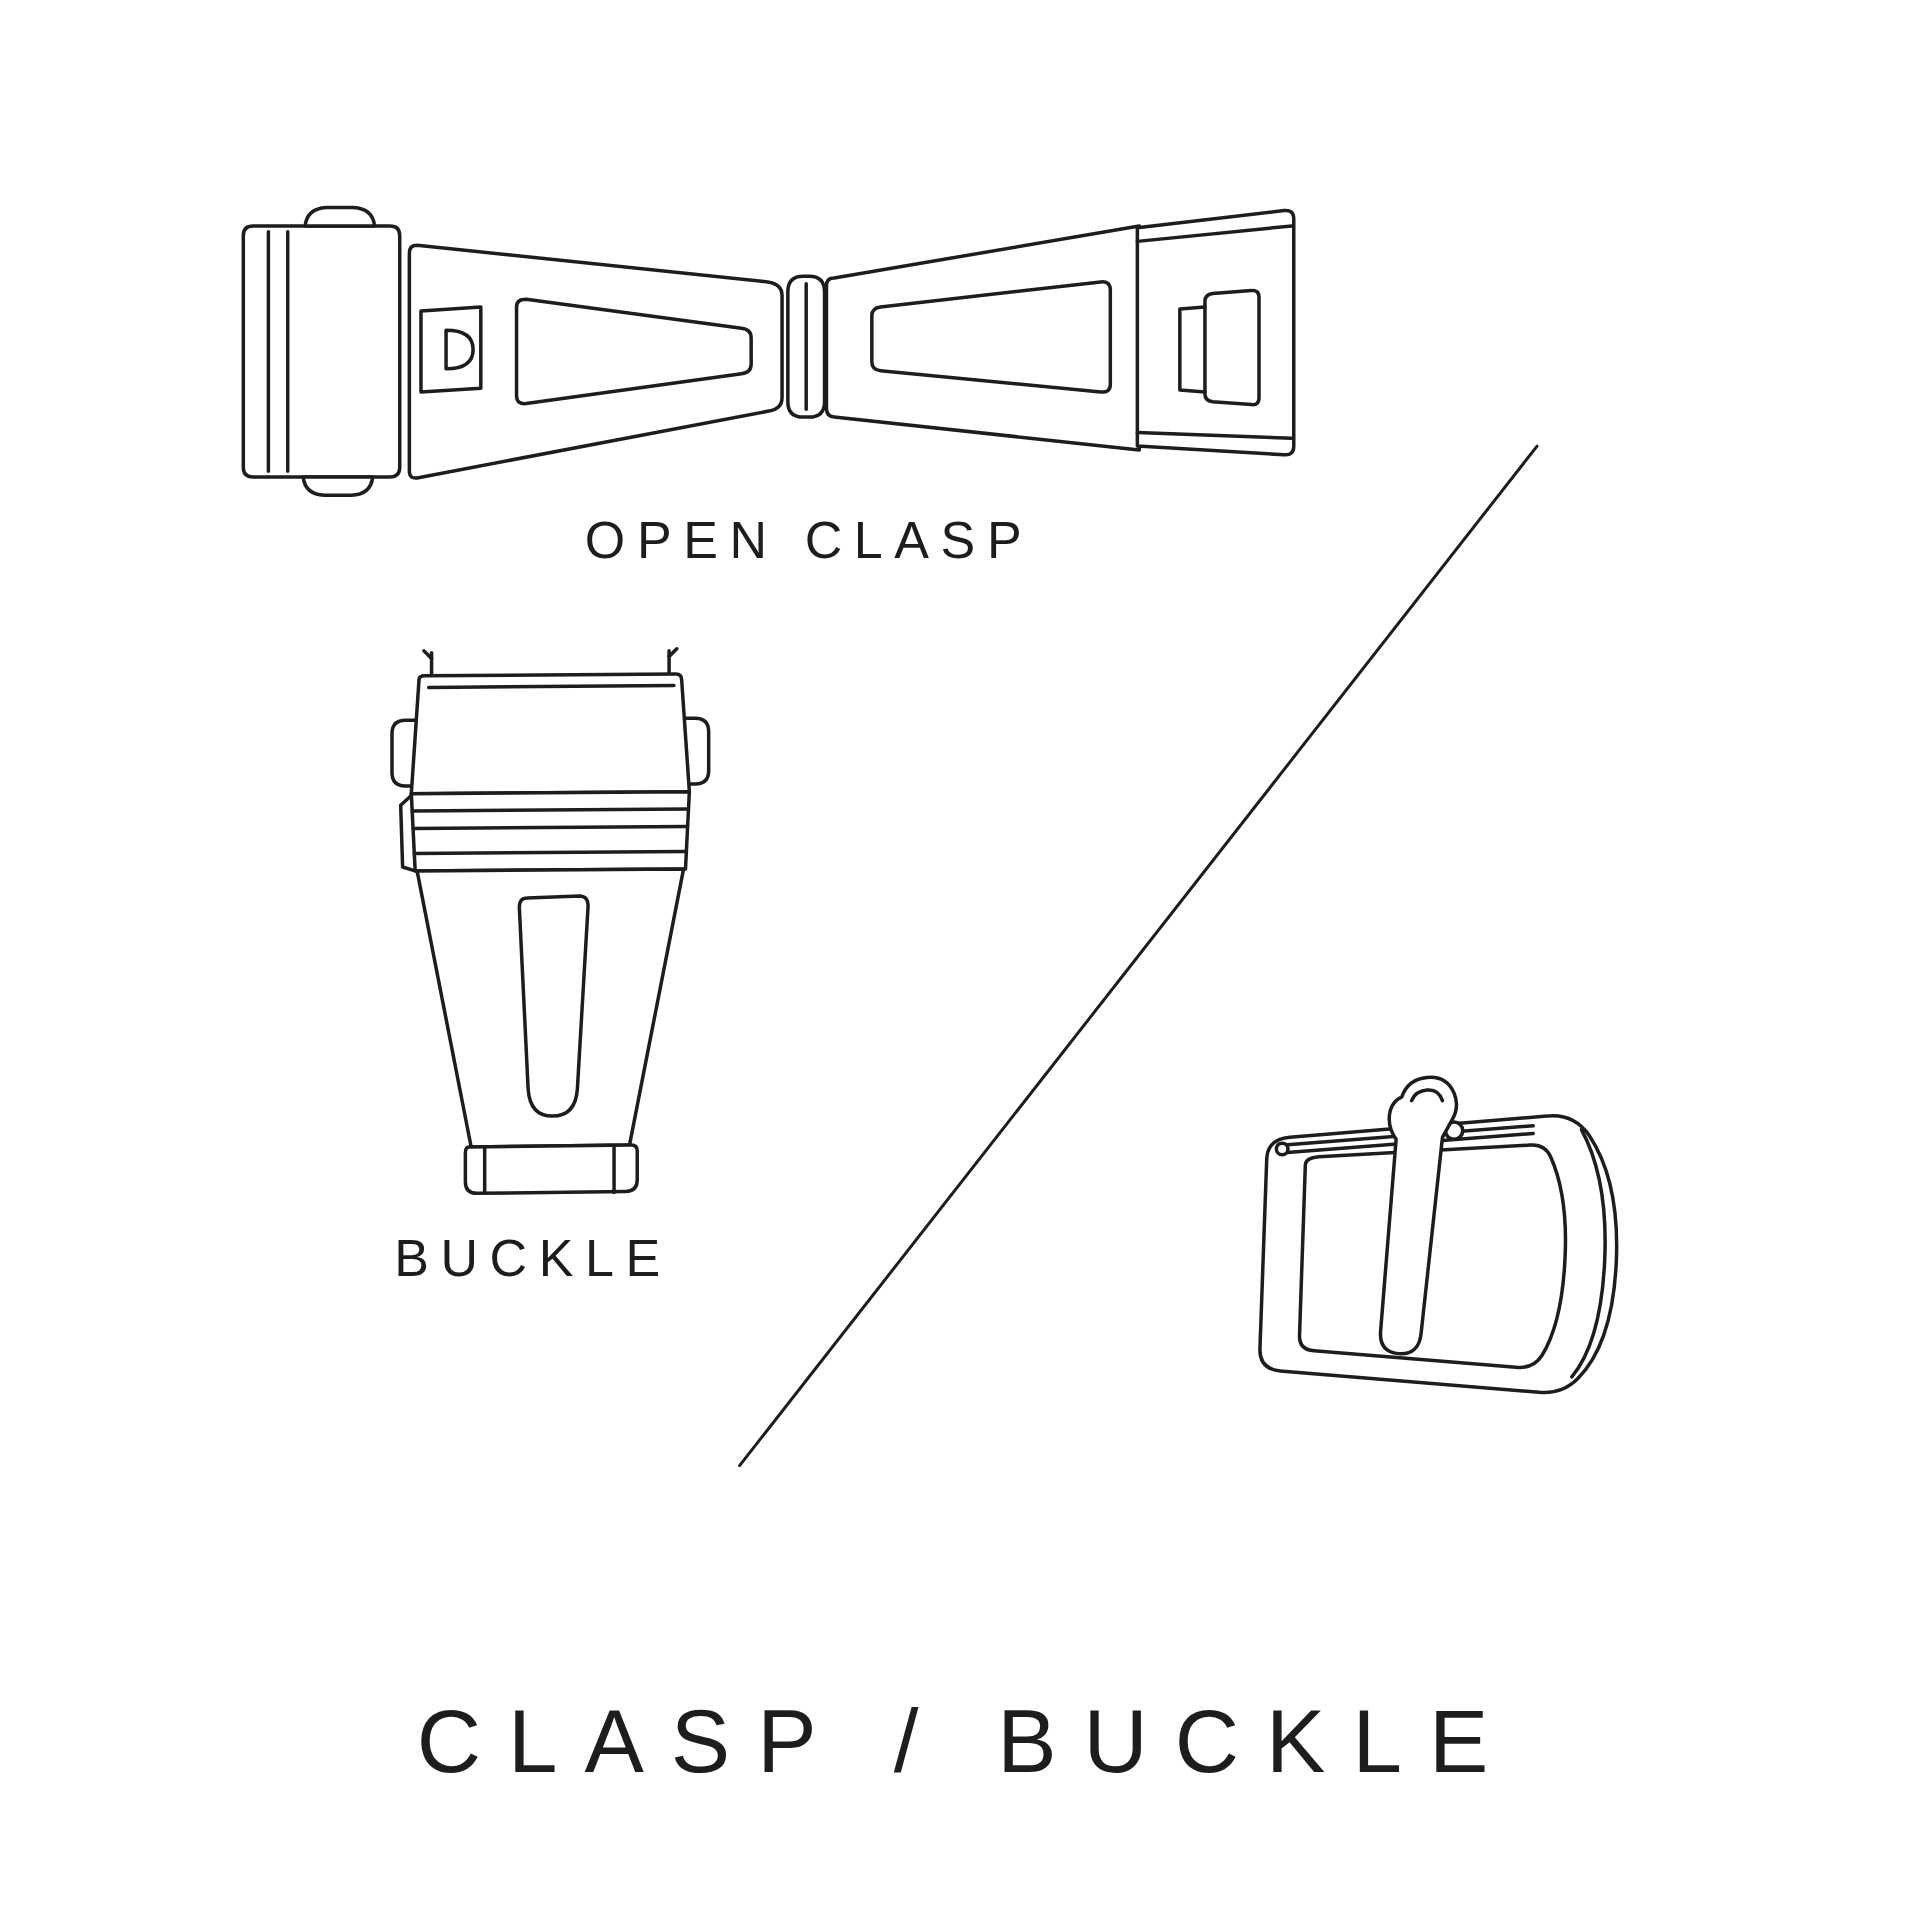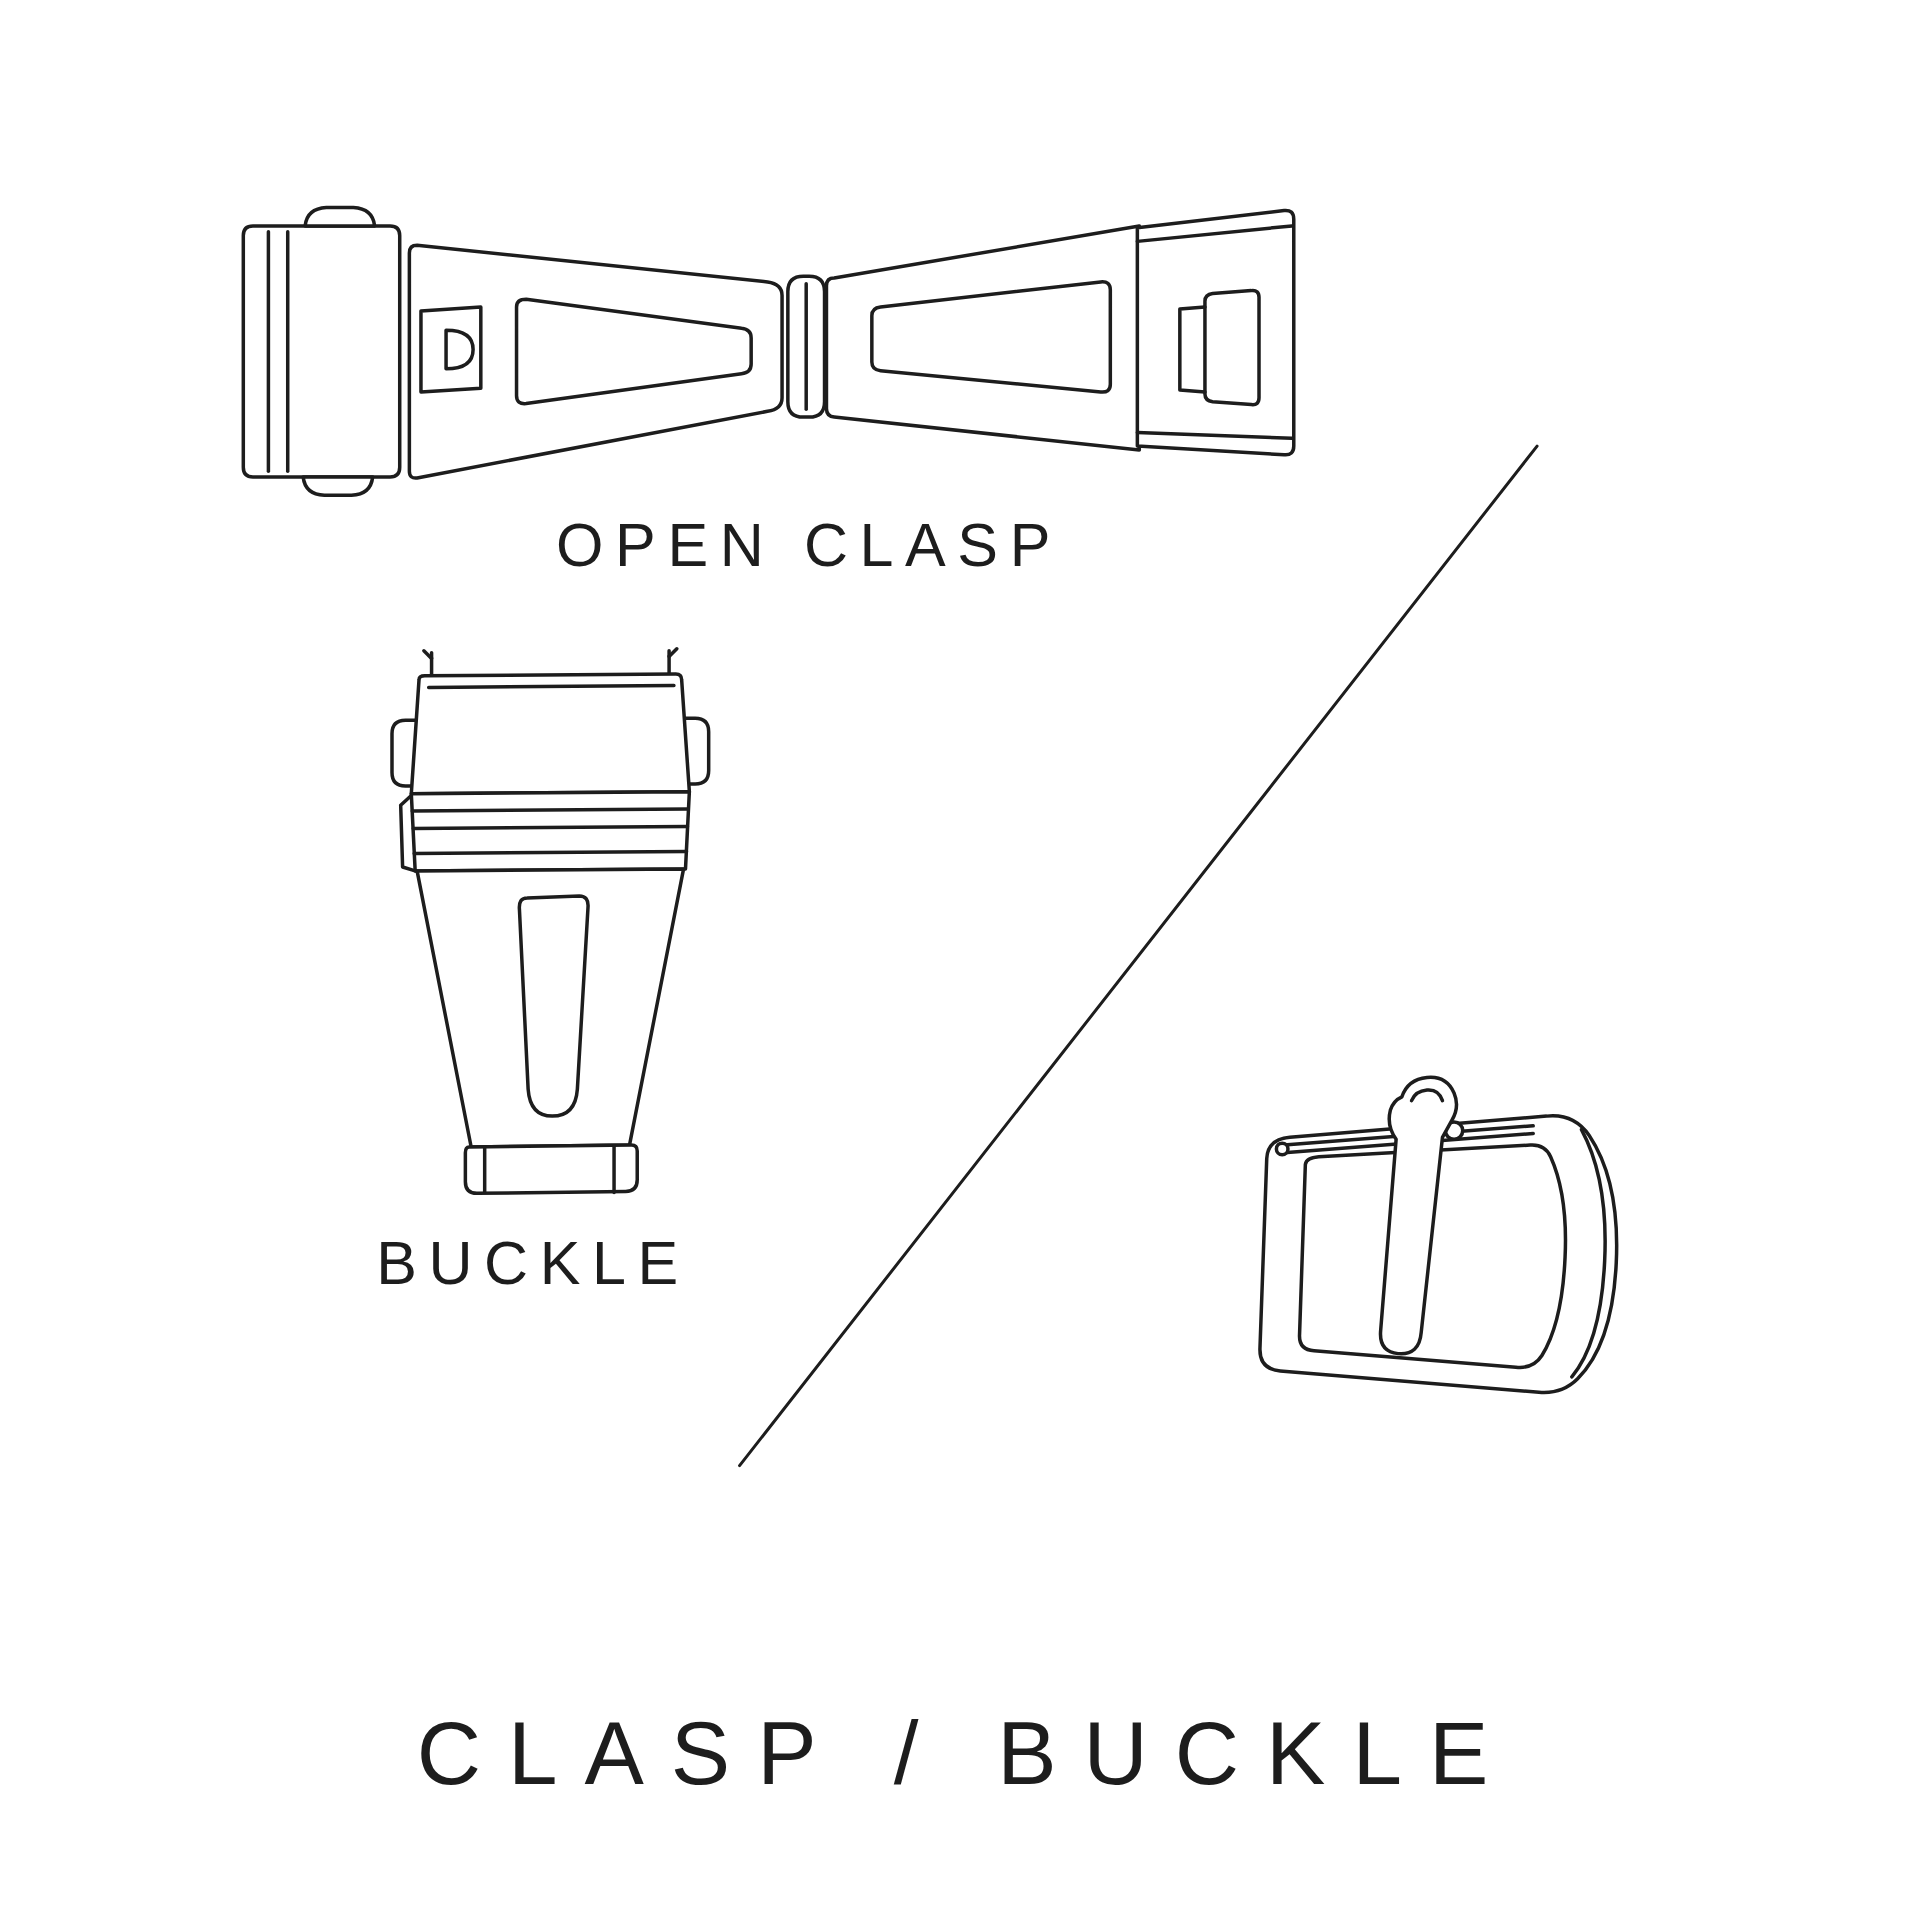--- a/index.html
+++ b/index.html
@@ -21,21 +21,21 @@
     top: 0;
   }
   .label {
     position: absolute;
     transform: translateX(-50%);
     color: #1d1d1d;
     font-weight: 400;
     white-space: nowrap;
   }
   .label-small {
-    font-size: 61px;
+    font-size: 52px;
     letter-spacing: 11.6px;
   }
   .label-title {
     font-size: 89px;
     letter-spacing: 27px;
   }
   path, line, circle {
     vector-effect: non-scaling-stroke;
   }
 </style>
@@ -124,16 +124,16 @@
 
       <path fill="#ffffff" d="M 1452 1136 Q 1458 1118 1478 1116 Q 1498 1114 1506 1132 Q 1512 1146 1504 1160 L 1494 1178 L 1472 1380 Q 1470 1404 1448 1402 Q 1428 1400 1430 1378 L 1446 1180 Q 1436 1166 1440 1150 Q 1443 1140 1452 1136 Z"></path>
       <path d="M 1462 1140 Q 1466 1130 1478 1129 Q 1490 1128 1494 1140"></path>
     </g>
   </svg>
 
   <div class="label label-small" style="left:809px; top:510px;">OPEN CLASP</div>
 
   <div class="label label-small" style="left:533px; top:1228px;">BUCKLE</div>
 
-  <div class="label label-title" style="left:966px; top:1690px;margin-top:12px;">CLASP / BUCKLE</div>
+  <div class="label label-title" style="left:966px; top:1690px;">CLASP / BUCKLE</div>
 
 </div>
 
 
 </body></html>

